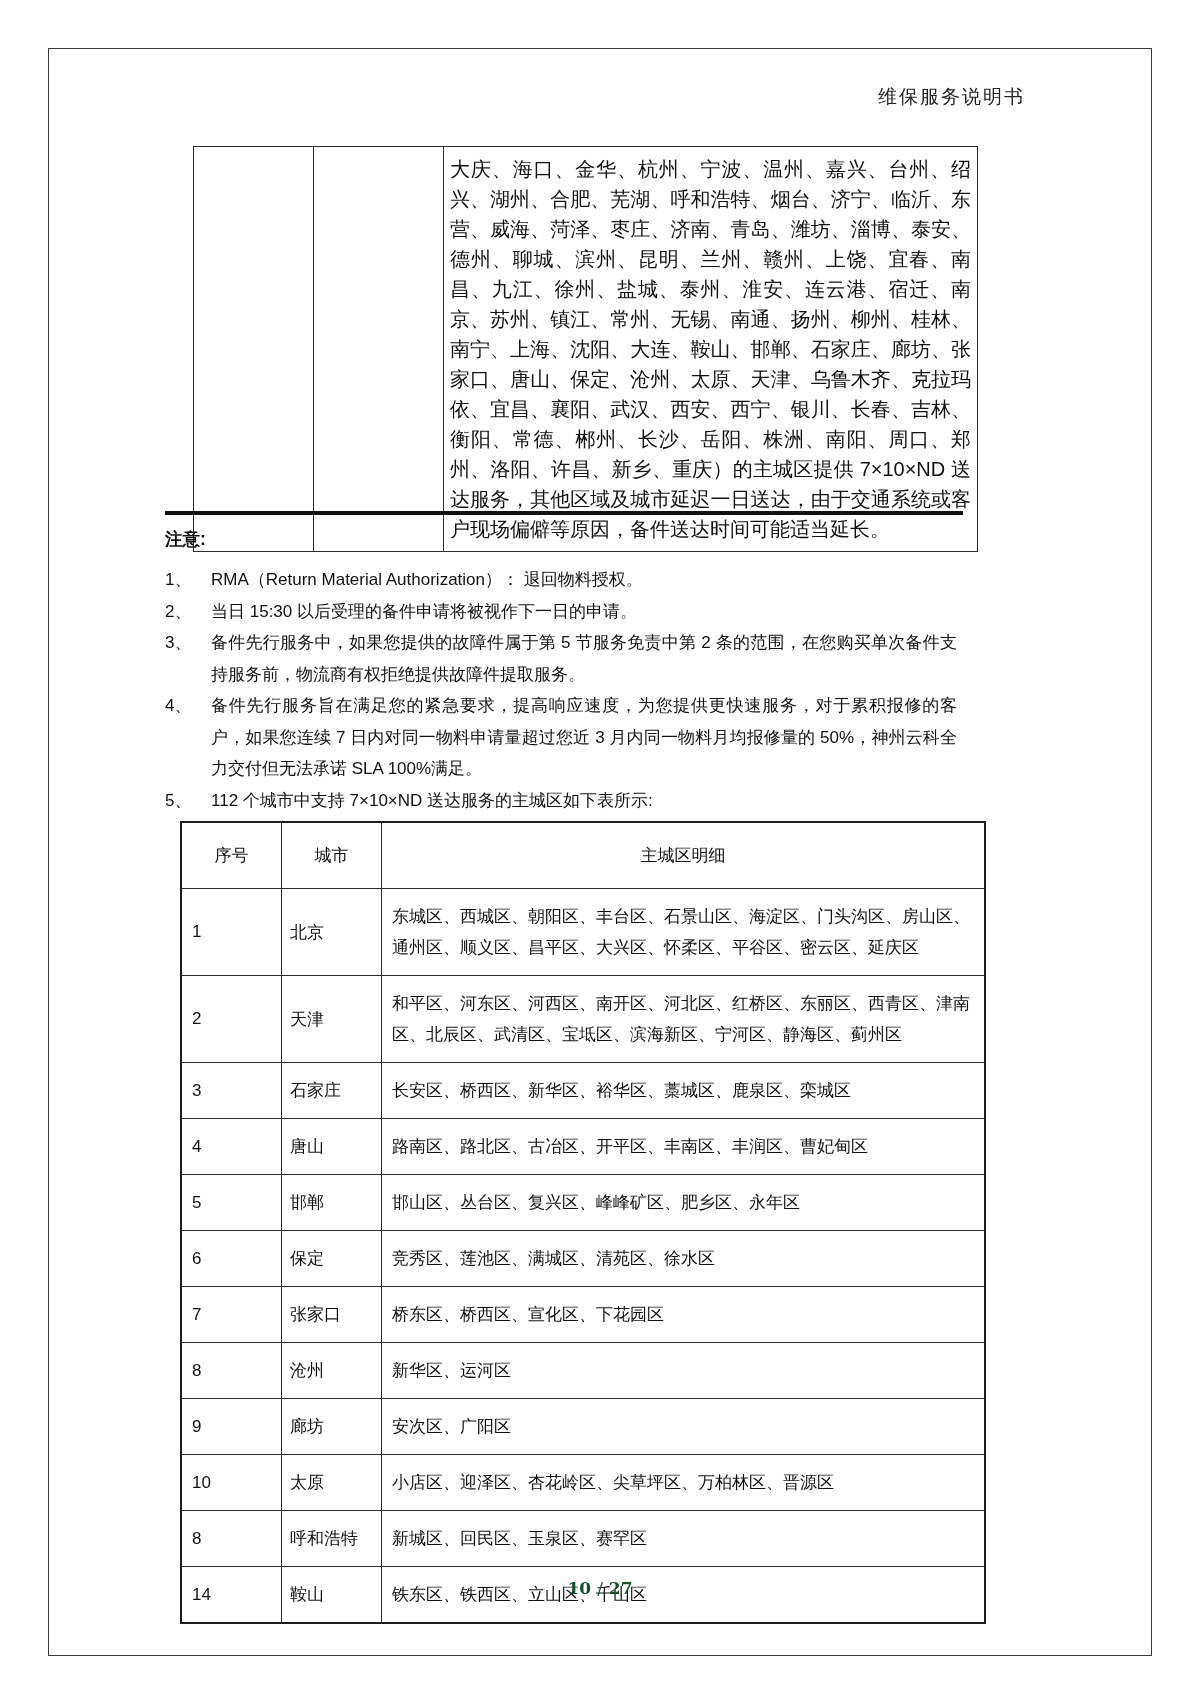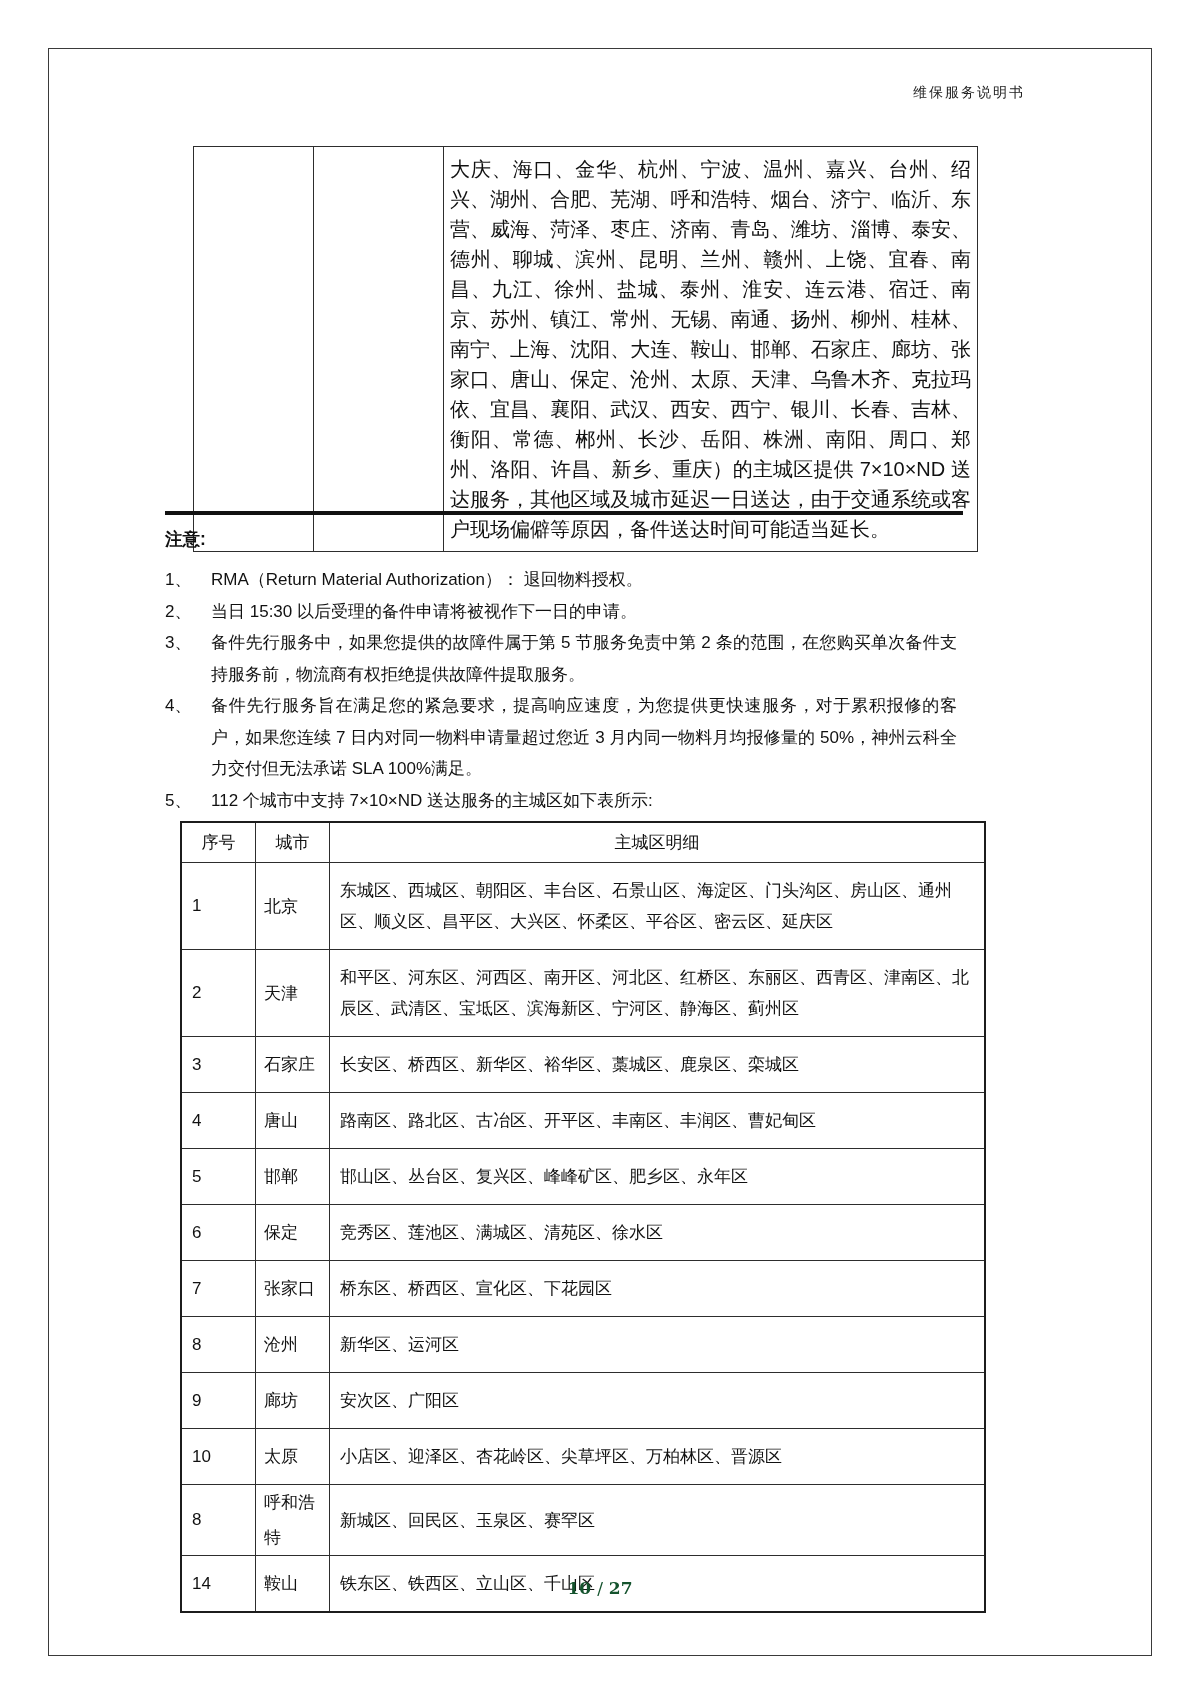--- a/index.html
+++ b/index.html
@@ -6,21 +6,21 @@
   .page{
     position:relative;width:1200px;height:1698px;background:#ffffff;
     font-family:"Liberation Sans",sans-serif;color:#1a1a1a;overflow:hidden;
     margin:0 auto;
   }
   .page-border{
     position:absolute;left:48px;top:48px;width:1102px;height:1606px;
     border:1.5px solid #3a3a3a;pointer-events:none;
   }
   .header-title{
-    position:absolute;top:84px;right:175px;font-size:14px;letter-spacing:2px;color:#222;
+    position:absolute;top:84px;right:175px;font-size:19px;letter-spacing:2px;color:#222;
   }
   
   .top-table{
     position:absolute;left:193px;top:146px;width:765px;
     border-collapse:collapse;table-layout:fixed;
   }
   .top-table td{border:1.4px solid #2d2d2d;vertical-align:top;}
   .top-table .c1{width:117px;}
   .top-table .c2{width:127px;}
   .top-table .c3{
@@ -41,21 +41,21 @@
   .note-num{flex:0 0 46px;line-height:31.5px;}
   .note-text{flex:1;line-height:31.5px;text-align:justify;}
   
   .city-table{
     position:absolute;left:180px;top:821px;width:806px;
     border-collapse:collapse;table-layout:fixed;font-size:17px;color:#111;
   }
   .city-table th,.city-table td{border:1.4px solid #2d2d2d;}
   .city-table{border:2px solid #1c1c1c;}
   .city-table th{
-    font-weight:normal;height:31px;text-align:center;line-height:29px;padding:4px;
+    font-weight:normal;height:31px;text-align:center;line-height:29px;padding:17px;
   }
   .col-no{width:65px;}
   .col-city{width:65px;}
   .td-no{padding:0 0 0 10px;text-align:left;line-height:30px;vertical-align:middle;}
   .td-city{padding:0 8px;text-align:left;line-height:35px;vertical-align:middle;word-break:break-all;}
   .td-districts{padding:12px 10px;line-height:31px;vertical-align:middle;text-align:left;word-break:break-all;}
   
   .footer{
     position:absolute;left:0;top:1578px;width:1200px;text-align:center;
     font-family:"DejaVu Serif","Liberation Serif",serif;font-size:17px;color:#14532d;

